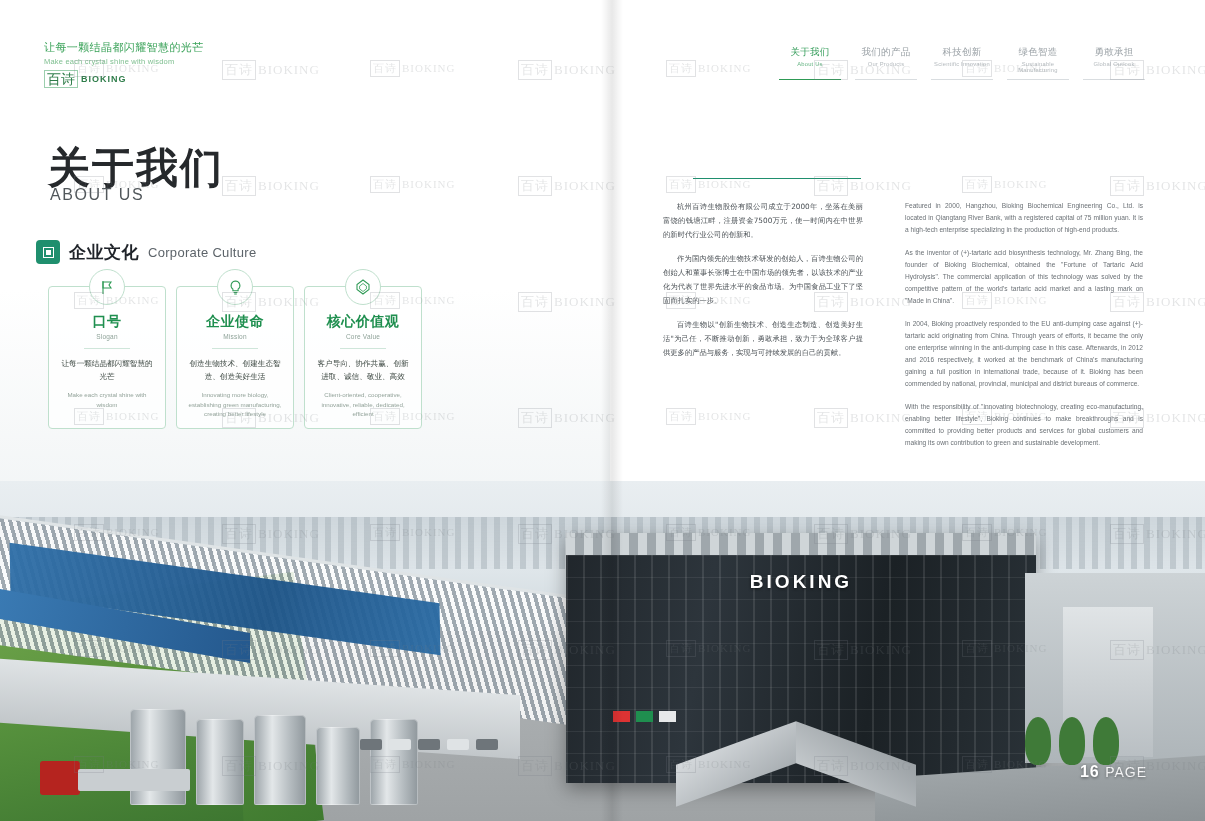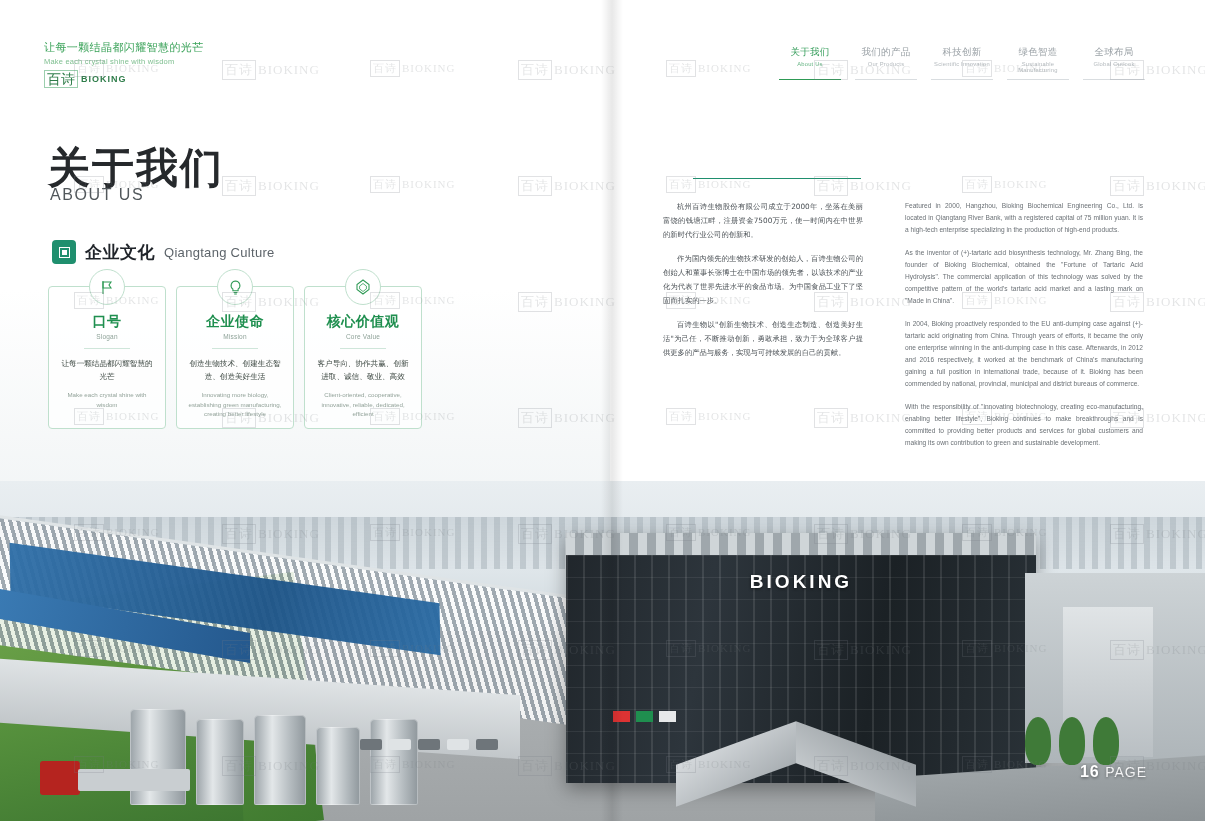--- a/index.html
+++ b/index.html
@@ -284,29 +284,29 @@
       <div class="logo-en">Make each crystal shine with wisdom</div>
       <div class="logo-mark">
         <span class="cjk">百诗</span>
         <span class="latin">BIOKING</span>
       </div>
     </div>
 
     <div class="title-cn">关于我们</div>
     <div class="title-en">ABOUT US</div>
 
-    <div class="sec-head" style="left:52px; top:240px;">
+    <div class="sec-head" style="left:36px; top:240px;">
       <span class="sec-badge">
         <svg width="13" height="13" viewBox="0 0 13 13">
             <rect x="1.5" y="1.5" width="10" height="10" fill="none" stroke="#fff" stroke-width="1"></rect>
             <rect x="4" y="4" width="5" height="5" fill="#fff"></rect>
           </svg>
       </span>
       <span class="sec-cn">企业文化</span>
-      <span class="sec-en">Qiangtang Culture</span>
+      <span class="sec-en">Corporate Culture</span>
     </div>
 
     <div class="cards">
 
       <div class="card">
         <div class="card-icon">
           <svg width="17" height="17" viewBox="0 0 17 17">
               <path d="M4 2v13" stroke="#2e9a55" stroke-width="1.1" fill="none"></path>
               <path d="M4 3h8l-2 3 2 3H4z" fill="none" stroke="#2e9a55" stroke-width="1.1"></path>
             </svg>
@@ -362,21 +362,21 @@
       </div>
       <div class="nav-item">
         <div class="cn">科技创新</div>
         <div class="en">Scientific Innovation</div>
       </div>
       <div class="nav-item">
         <div class="cn">绿色智造</div>
         <div class="en">Sustainable Manufacturing</div>
       </div>
       <div class="nav-item">
-        <div class="cn">全球布局</div>
+        <div class="cn">勇敢承担</div>
         <div class="en">Global Outlook</div>
       </div>
     </div>
   </div>
 
   <div class="profile-underline"></div>
 
   <div class="col col-cn">
     <p class="para-cn">杭州百诗生物股份有限公司成立于2000年，坐落在美丽富饶的钱塘江畔，注册资金7500万元，使一时间内在中世界的新时代行业公司的创新和。</p>
     <p class="para-cn">作为国内领先的生物技术研发的创始人，百诗生物公司的创始人和董事长张博士在中国市场的领先者，以该技术的产业化为代表了世界先进水平的食品市场。为中国食品工业下了坚固而扎实的一步。</p>

